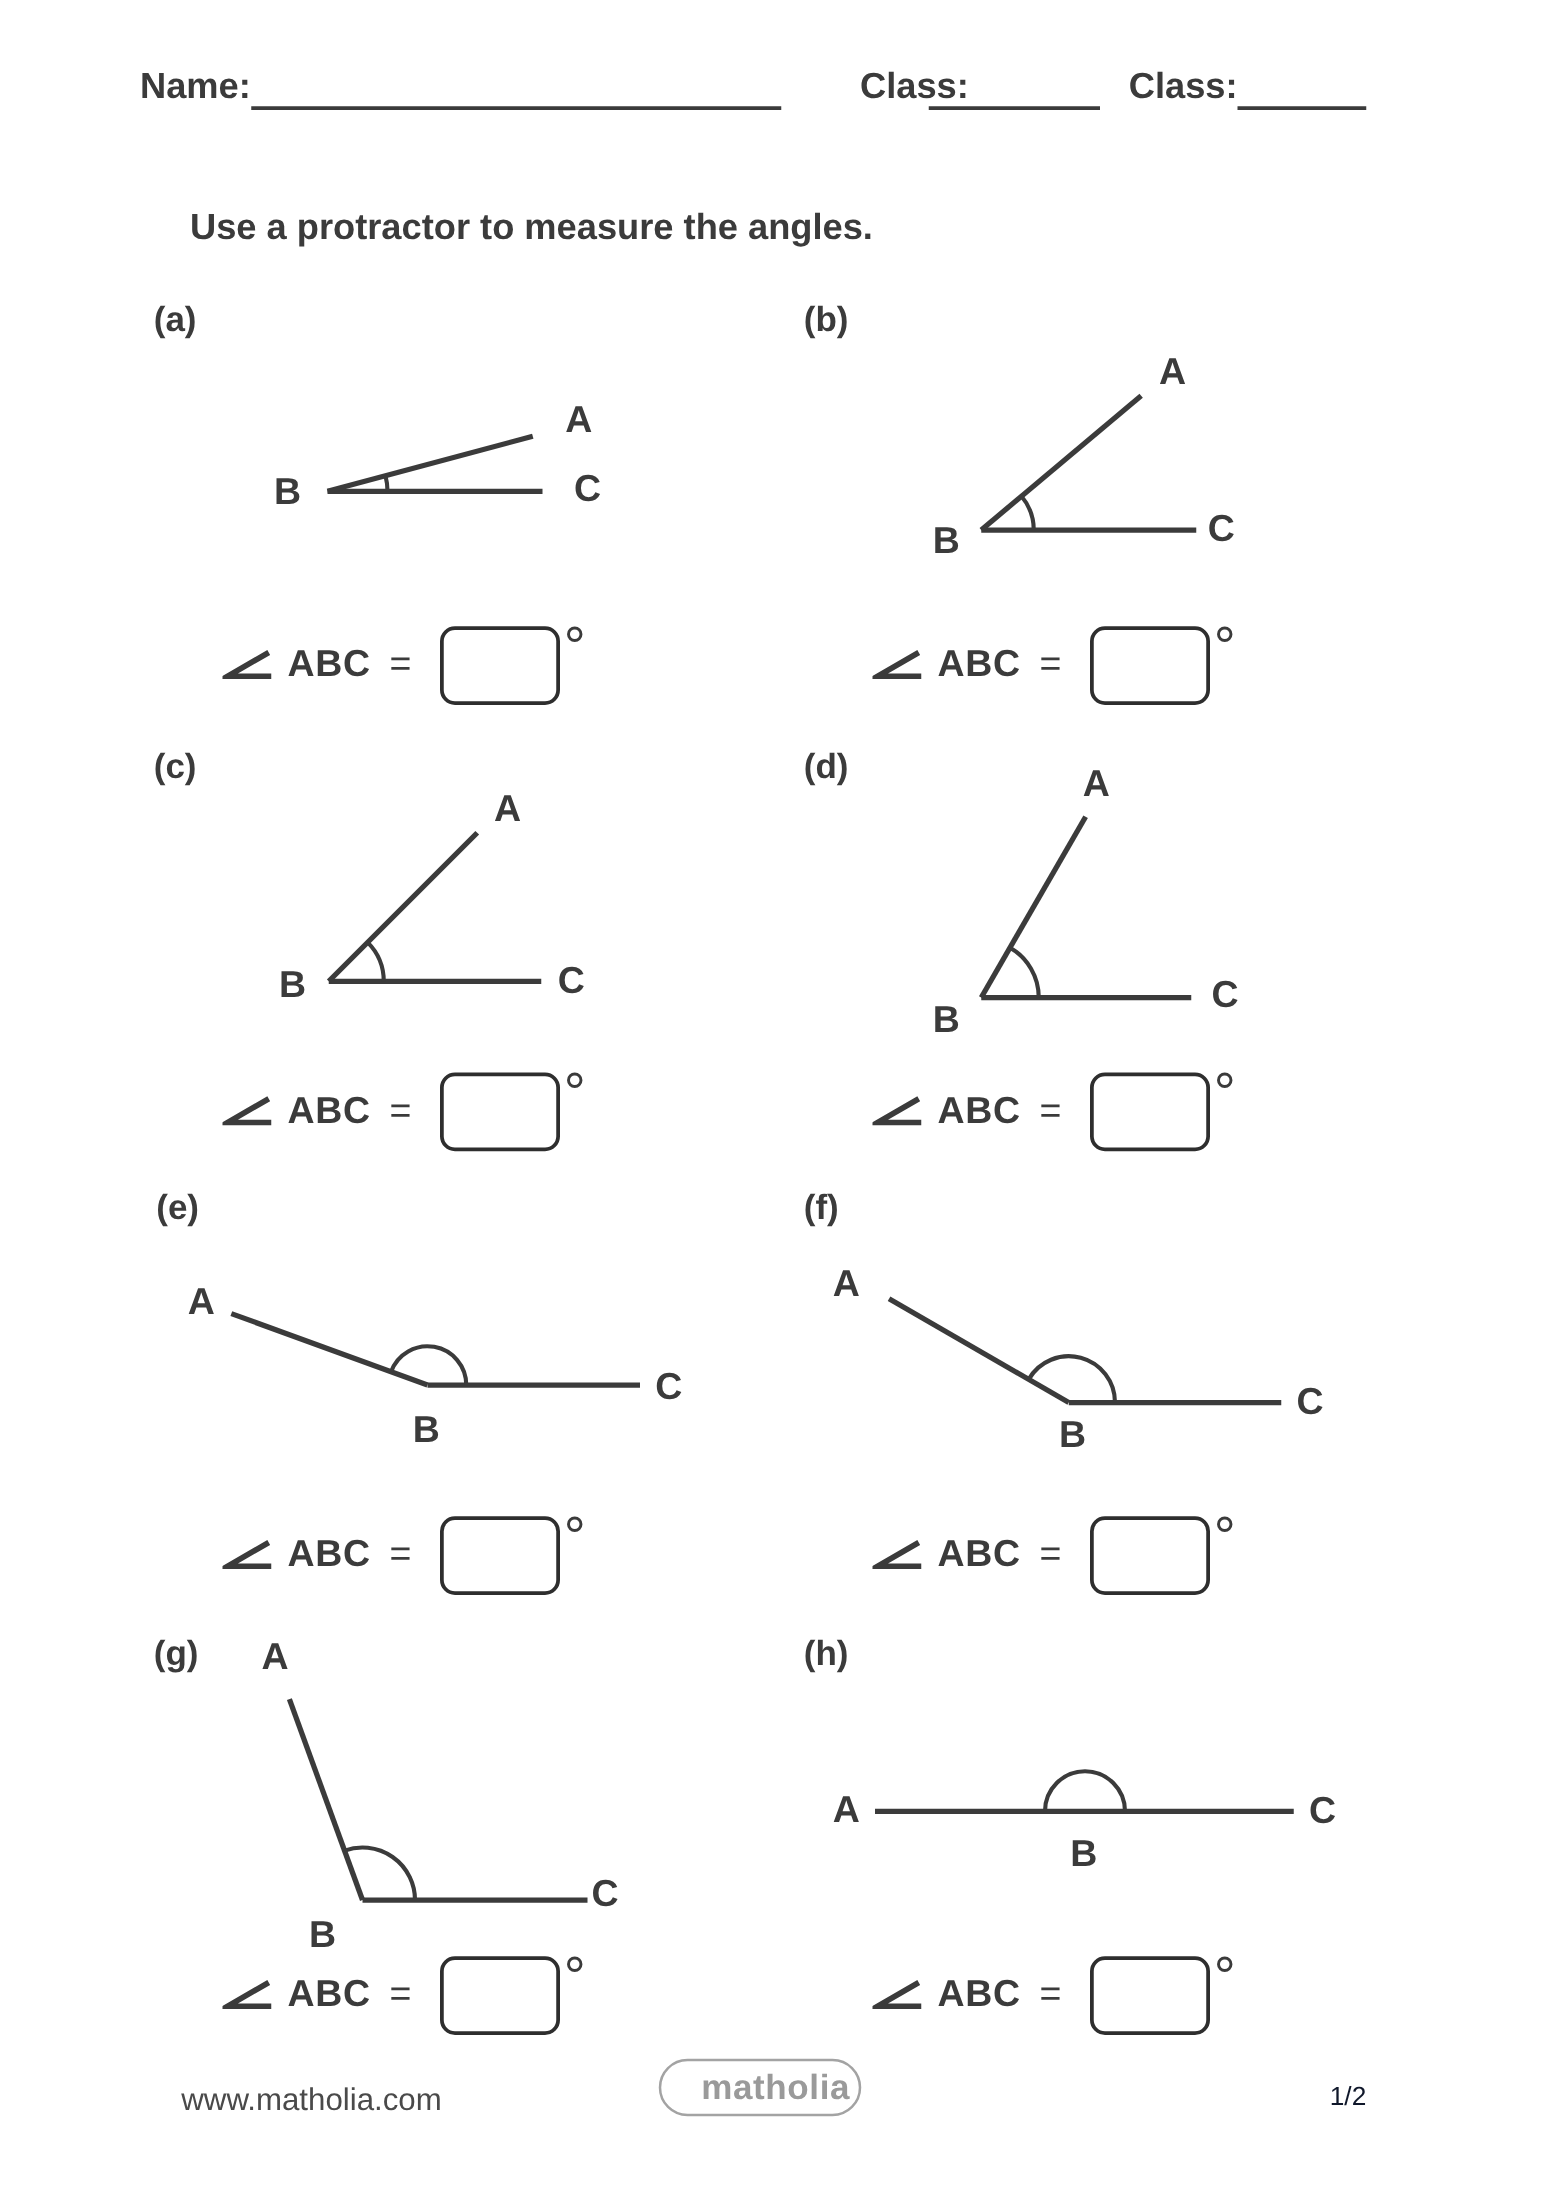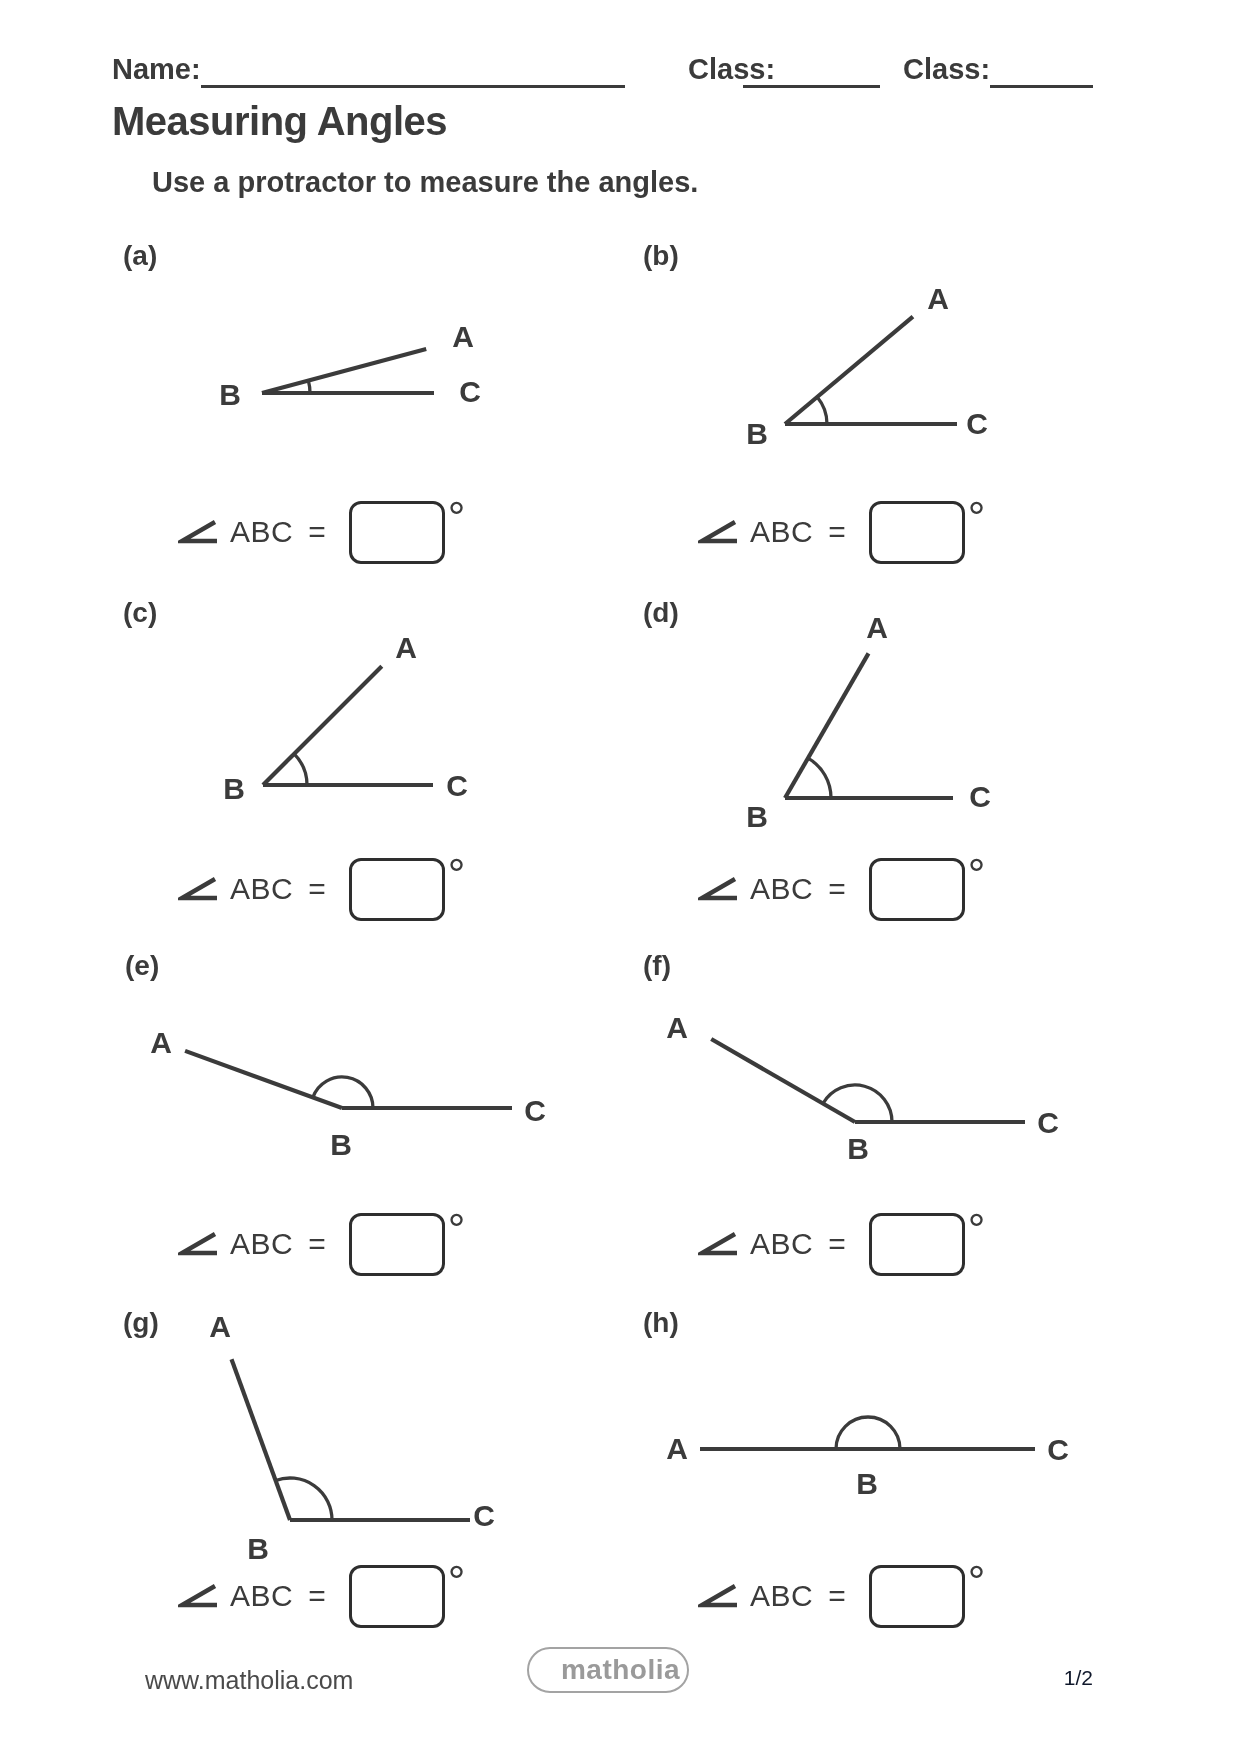--- a/index.html
+++ b/index.html
@@ -10,21 +10,21 @@
   }
   .hdr-label{position:absolute; font-size:29px; font-weight:700; white-space:nowrap;}
   .hdr-line{position:absolute; height:0; border-bottom:3px solid #3b3b3b;}
   .title{position:absolute; left:112px; top:99px; font-size:40px; font-weight:700; letter-spacing:-0.5px;}
   .instruction{position:absolute; left:112px; top:166px; font-size:29px; font-weight:700;margin-left:40px;}
   .prob-label{position:absolute; font-size:28px; font-weight:700;}
   .overlay{position:absolute; left:0; top:0;}
   .overlay text{font-family:"Liberation Sans", sans-serif; font-size:30px; font-weight:700; fill:#3b3b3b;}
   .answer-row{position:absolute; display:flex; align-items:center; height:64px;}
   .angle-icon{display:flex; margin-right:12px;}
-  .expr{font-size:30px; font-weight:400; letter-spacing:0.5px;}
+  .expr{font-size:30px; font-weight:700; letter-spacing:0.5px;}
   .eq{font-size:30px; font-weight:400; margin-left:15px;}
   .answer-box{width:90px; height:57px; border:3.5px solid #2e2e2e; border-radius:12px; margin-left:23px; background:#fff;}
   .deg{font-size:44px; line-height:1; align-self:flex-start; margin:-4px 0 0 3px; font-weight:400;}
   .footer-site{position:absolute; left:112px; top:1666px; font-size:25px; color:#4a4a4a;margin-left:33px;}
   .footer-page{position:absolute; left:1000px; top:1666px; width:93px; text-align:right; font-size:21px; color:#0f172a;}
   .logo{position:absolute; left:527px; top:1647px; width:162px; height:46px;
         border:2.5px solid #a3a3a3; border-radius:23px; background:#fff;
         display:flex; align-items:center; justify-content:center; box-sizing:border-box;}
   .logo-text{font-size:28px; font-weight:700; color:#9a9a9a; letter-spacing:0.5px;margin-left:25px;}
 </style>
@@ -33,21 +33,20 @@
 
 <div class="page">
 
   <span class="hdr-label" style="left:112px; top:53px;">Name:</span>
   <span class="hdr-line" style="left:201px; top:85px; width:424px;"></span>
   <span class="hdr-label" style="left:648px; top:53px;margin-left:40px;">Class:</span>
   <span class="hdr-line" style="left:743px; top:85px; width:137px;"></span>
   <span class="hdr-label" style="left:903px; top:53px;">Class:</span>
   <span class="hdr-line" style="left:990px; top:85px; width:103px;"></span>
 
-  <div class="title">Measuring Angles</div>
   <div class="instruction">Use a protractor to measure the angles.</div>
 
   <svg class="overlay" width="1240" height="1753" viewBox="0 0 1240 1753" id="diagrams">
       <g>
         <line x1="262" y1="393" x2="434" y2="393" stroke="#3b3b3b" stroke-width="4.2"></line>
         <line x1="262" y1="393" x2="426.2073904691416" y2="349.00076233257147" stroke="#3b3b3b" stroke-width="4.2"></line>
         <path d="M 310 393 A 48 48 0 0 0 308.3644396618753 380.576685835079" fill="none" stroke="#3b3b3b" stroke-width="3.3"></path>
         <text x="463" y="336" text-anchor="middle" dominant-baseline="central">A</text>
         <text x="230" y="394" text-anchor="middle" dominant-baseline="central">B</text>
         <text x="470" y="391" text-anchor="middle" dominant-baseline="central">C</text>

